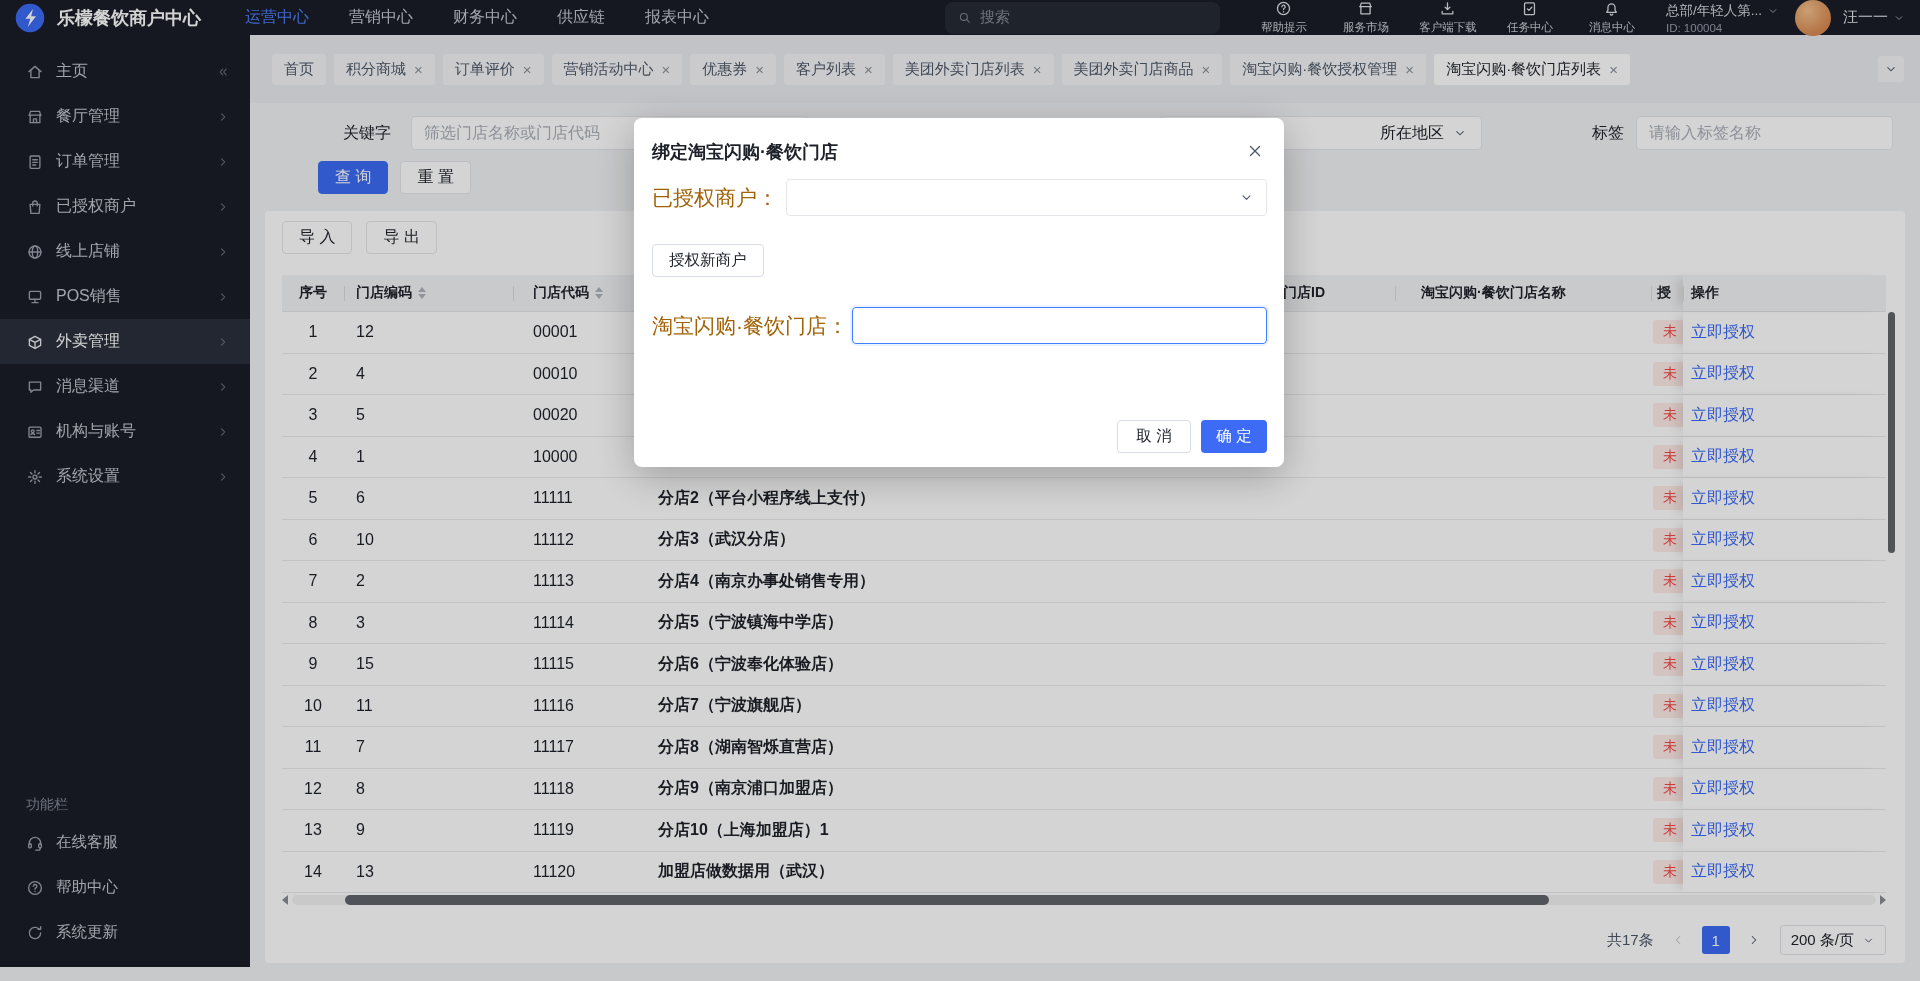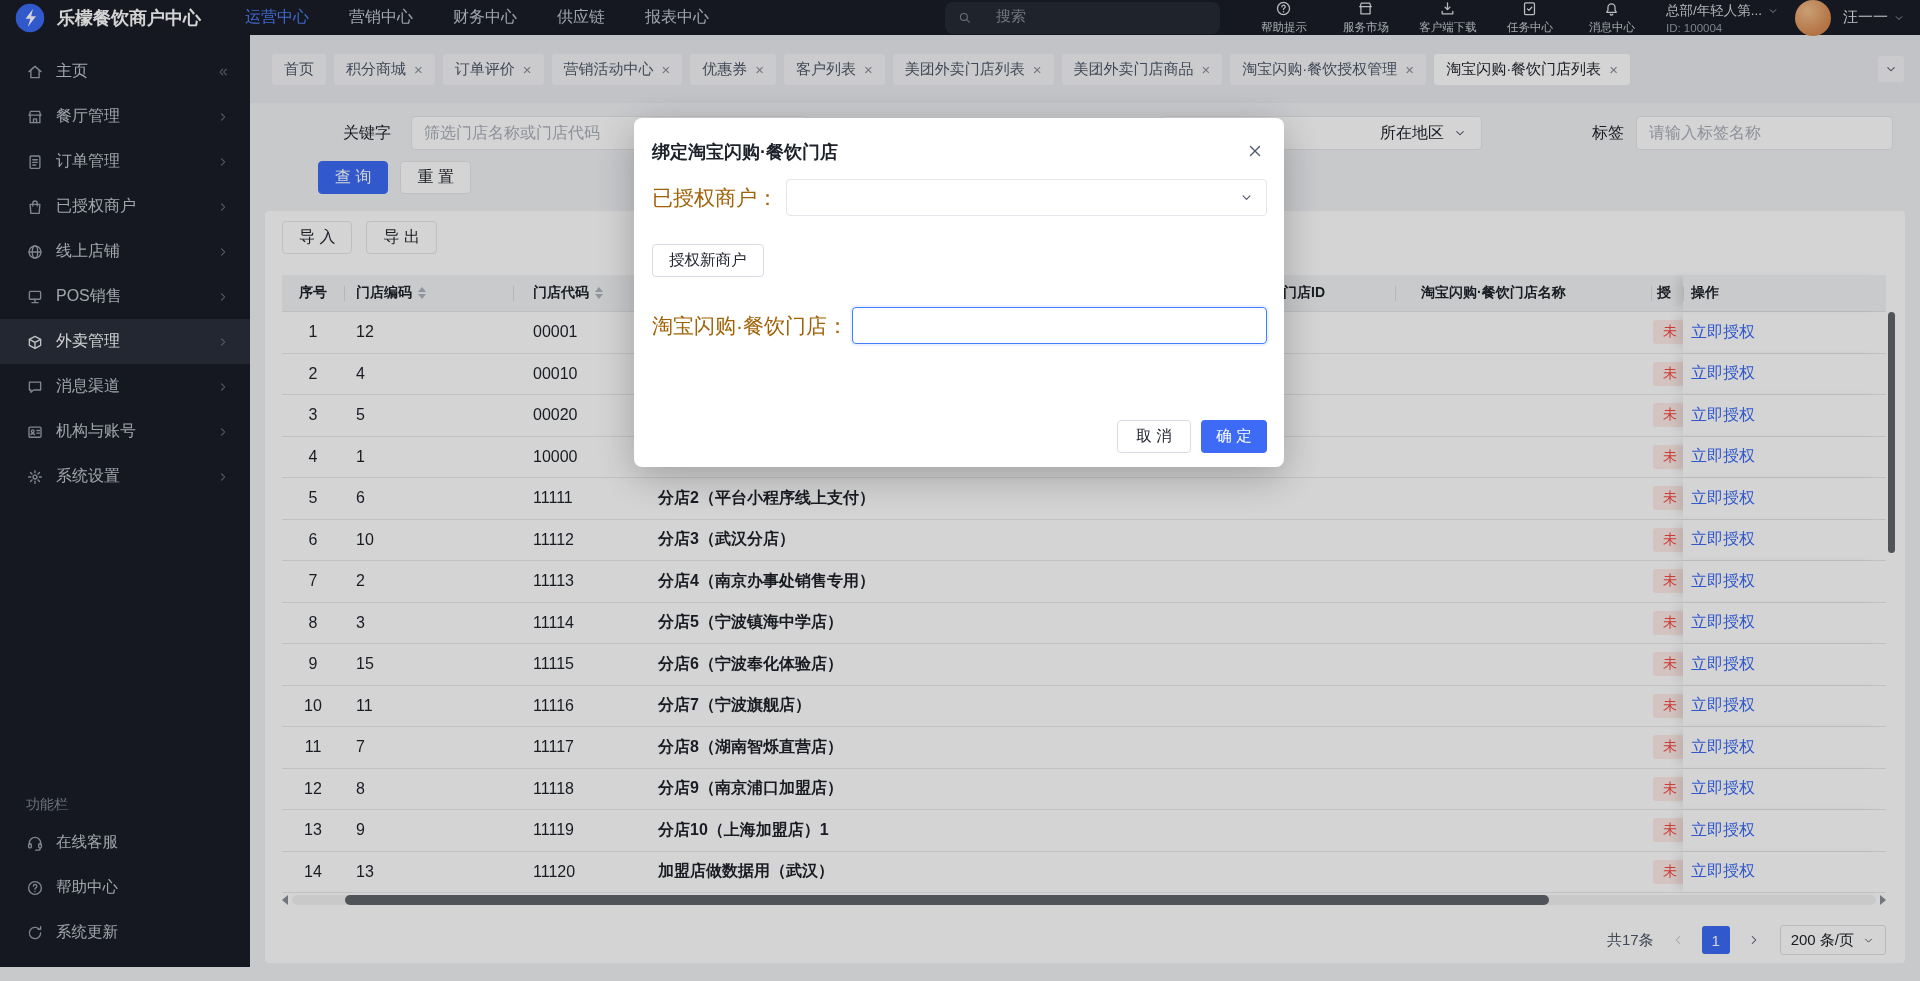--- a/index.html
+++ b/index.html
@@ -9,21 +9,21 @@
 
   
   .topbar { position:relative; height:35px; background:#1A1E28; display:flex; align-items:center; padding:0 15px; z-index:5; }
   .brand { display:flex; align-items:center; gap:12px; }
   .logo { width:30px; height:30px; }
   .app-title { color:#FFFFFF; font-size:18px; font-weight:bold; white-space:nowrap; }
   .topnav { display:flex; align-items:center; gap:40px; margin-left:44px; }
   .topnav-item { font-size:16px; color:#C2C7D0; white-space:nowrap; cursor:pointer; text-decoration:none; }
   .topnav-item.active { color:#4D7EF7; font-weight:500; }
   .topsearch { margin-left:auto; margin-right:28px; width:275px; height:32px; background:#262B34; border-radius:8px; display:flex; align-items:center; padding:0 12px; gap:8px; color:#7E8693; }
-  .topsearch input { flex:1; background:transparent; border:none; outline:none; font-size:15px; color:#C6CAD3; font-family:Liberation Mono, monospace;margin-left:16px; }
+  .topsearch input { flex:1; background:transparent; border:none; outline:none; font-size:15px; color:#C6CAD3; font-family:Liberation Serif, serif; }
   .topsearch input::placeholder { color:#858C98; }
   .quick { display:flex; align-items:center; gap:10px; }
   .qa { width:72px; display:flex; flex-direction:column; align-items:center; gap:3px; color:#DEE1E6; cursor:pointer; }
   .qa-label { font-size:11.5px; color:#C9CDD5; white-space:nowrap; }
   .orgbox { margin-left:18px; color:#D7DAE0; cursor:pointer; }
   .org-line1 { display:flex; align-items:center; gap:5px; font-size:13.5px; white-space:nowrap; }
   .org-line2 { font-size:11.5px; color:#969DA9; margin-top:2px; }
   .avatar { margin-left:16px; width:36px; height:36px; border-radius:50%; background:radial-gradient(circle at 35% 30%, #F2C08C, #D98B52 70%); flex:none; cursor:pointer; }
   .userbox { margin-left:12px; display:flex; align-items:center; gap:5px; color:#E6E8EC; font-size:15px; cursor:pointer; white-space:nowrap; }
   .chev-sm { width:12px; height:12px; color:#A8AEB8; }

